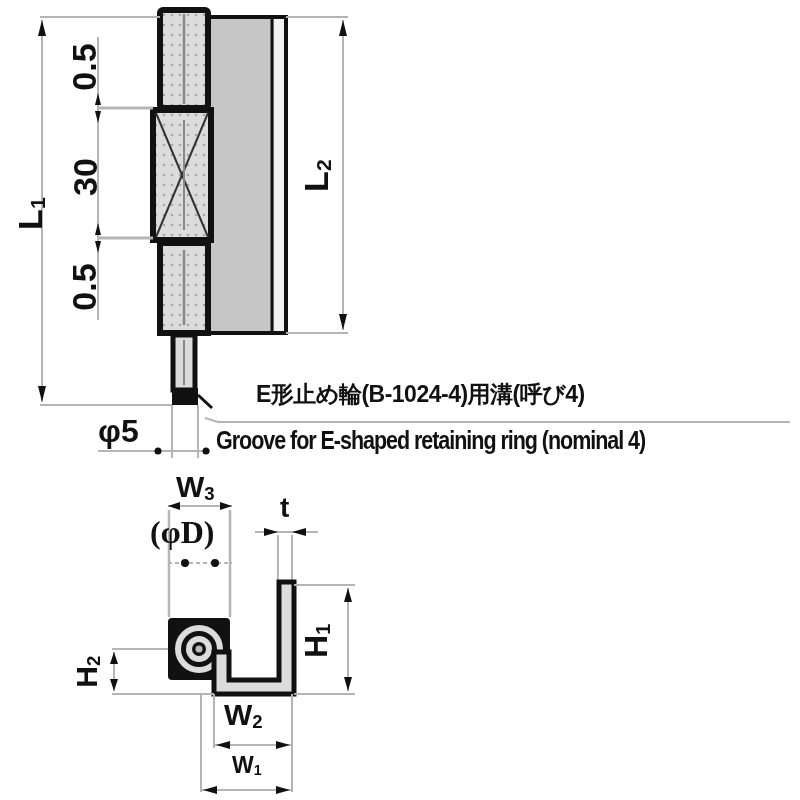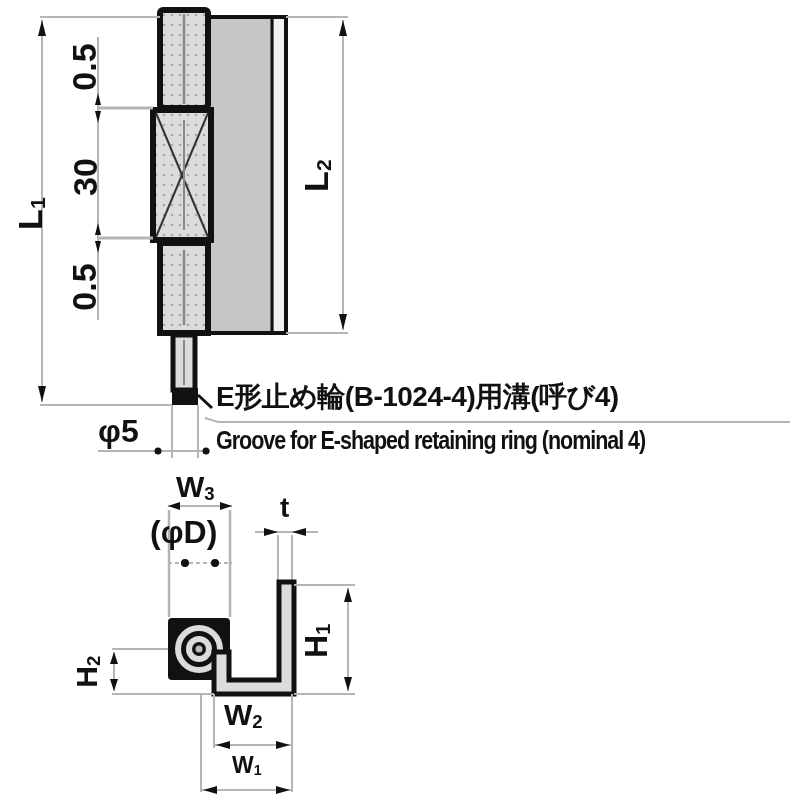--- a/index.html
+++ b/index.html
@@ -1,21 +1,21 @@
 <!DOCTYPE html>
 <html><head>
 <meta charset="utf-8">
 <style>
   html, body { margin: 0; padding: 0; background: #ffffff; }
   #canvas { position: relative; width: 800px; height: 800px; background: #ffffff; overflow: hidden; }
   svg { position: absolute; left: 0; top: 0; }
   .lbl { position: absolute; font-family: "Liberation Sans", sans-serif; color: #111; font-weight: bold; white-space: nowrap; line-height: 1; }
   .rot { transform-origin: center center; transform: rotate(-90deg); }
   .big { font-size: 34px; }
-  .note { font-size: 28px; letter-spacing: -0.5px; }
+  .note { font-size: 23px; letter-spacing: -0.5px; margin-left: 40px; }
   .note-en { font-size: 25px; letter-spacing: -1.2px; font-weight: bold; transform: scaleX(0.86); transform-origin: left center; }
   sub { font-size: 0.62em; vertical-align: -0.15em; }
 </style>
 </head>
 <body>
 
 <div id="canvas">
   <svg width="800" height="800" viewBox="0 0 800 800">
     <defs>
       <pattern id="dots" width="8" height="10" patternUnits="userSpaceOnUse">
@@ -129,19 +129,19 @@
   <div class="lbl big rot" style="left:14px; top:196px;"><span>L</span><sub>1</sub></div>
   <div class="lbl big rot" style="left:300px; top:158px;"><span>L</span><sub>2</sub></div>
   <div class="lbl big rot" style="left:60px; top:50px;">0.5</div>
   <div class="lbl big rot" style="left:66px; top:160px;">30</div>
   <div class="lbl big rot" style="left:60px; top:270px;">0.5</div>
   <div class="lbl big" style="left:98px; top:415px; font-size:32px;text-align:center;">φ5</div>
   <div class="lbl note" style="left:216px; top:383px;">E形止め輪(B-1024-4)用溝(呼び4)</div>
   <div class="lbl note-en" style="left:216px; top:428px;">Groove for E-shaped retaining ring (nominal 4)</div>
 
   <div class="lbl big" style="left:176px; top:472px; font-size:30px;text-align:right;"><span>W</span><sub>3</sub></div>
-  <div class="lbl big" style="left:150px; top:516px; font-size:32px;">(φD)</div>
+  <div class="lbl big" style="left:150px; top:516px; font-size:32px;font-family:Liberation Serif, serif;">(φD)</div>
   <div class="lbl big" style="left:280px; top:494px; font-size:28px;">t</div>
   <div class="lbl big rot" style="left:300px; top:624px; font-size:32px;"><span>H</span><sub>1</sub></div>
   <div class="lbl big rot" style="left:72px; top:656px; font-size:30px;"><span>H</span><sub>2</sub></div>
   <div class="lbl big" style="left:224px; top:700px; font-size:30px;"><span>W</span><sub>2</sub></div>
   <div class="lbl big" style="left:232px; top:754px; font-size:23px;"><span>W</span><sub>1</sub></div>
 </div>
 
 </body></html>

